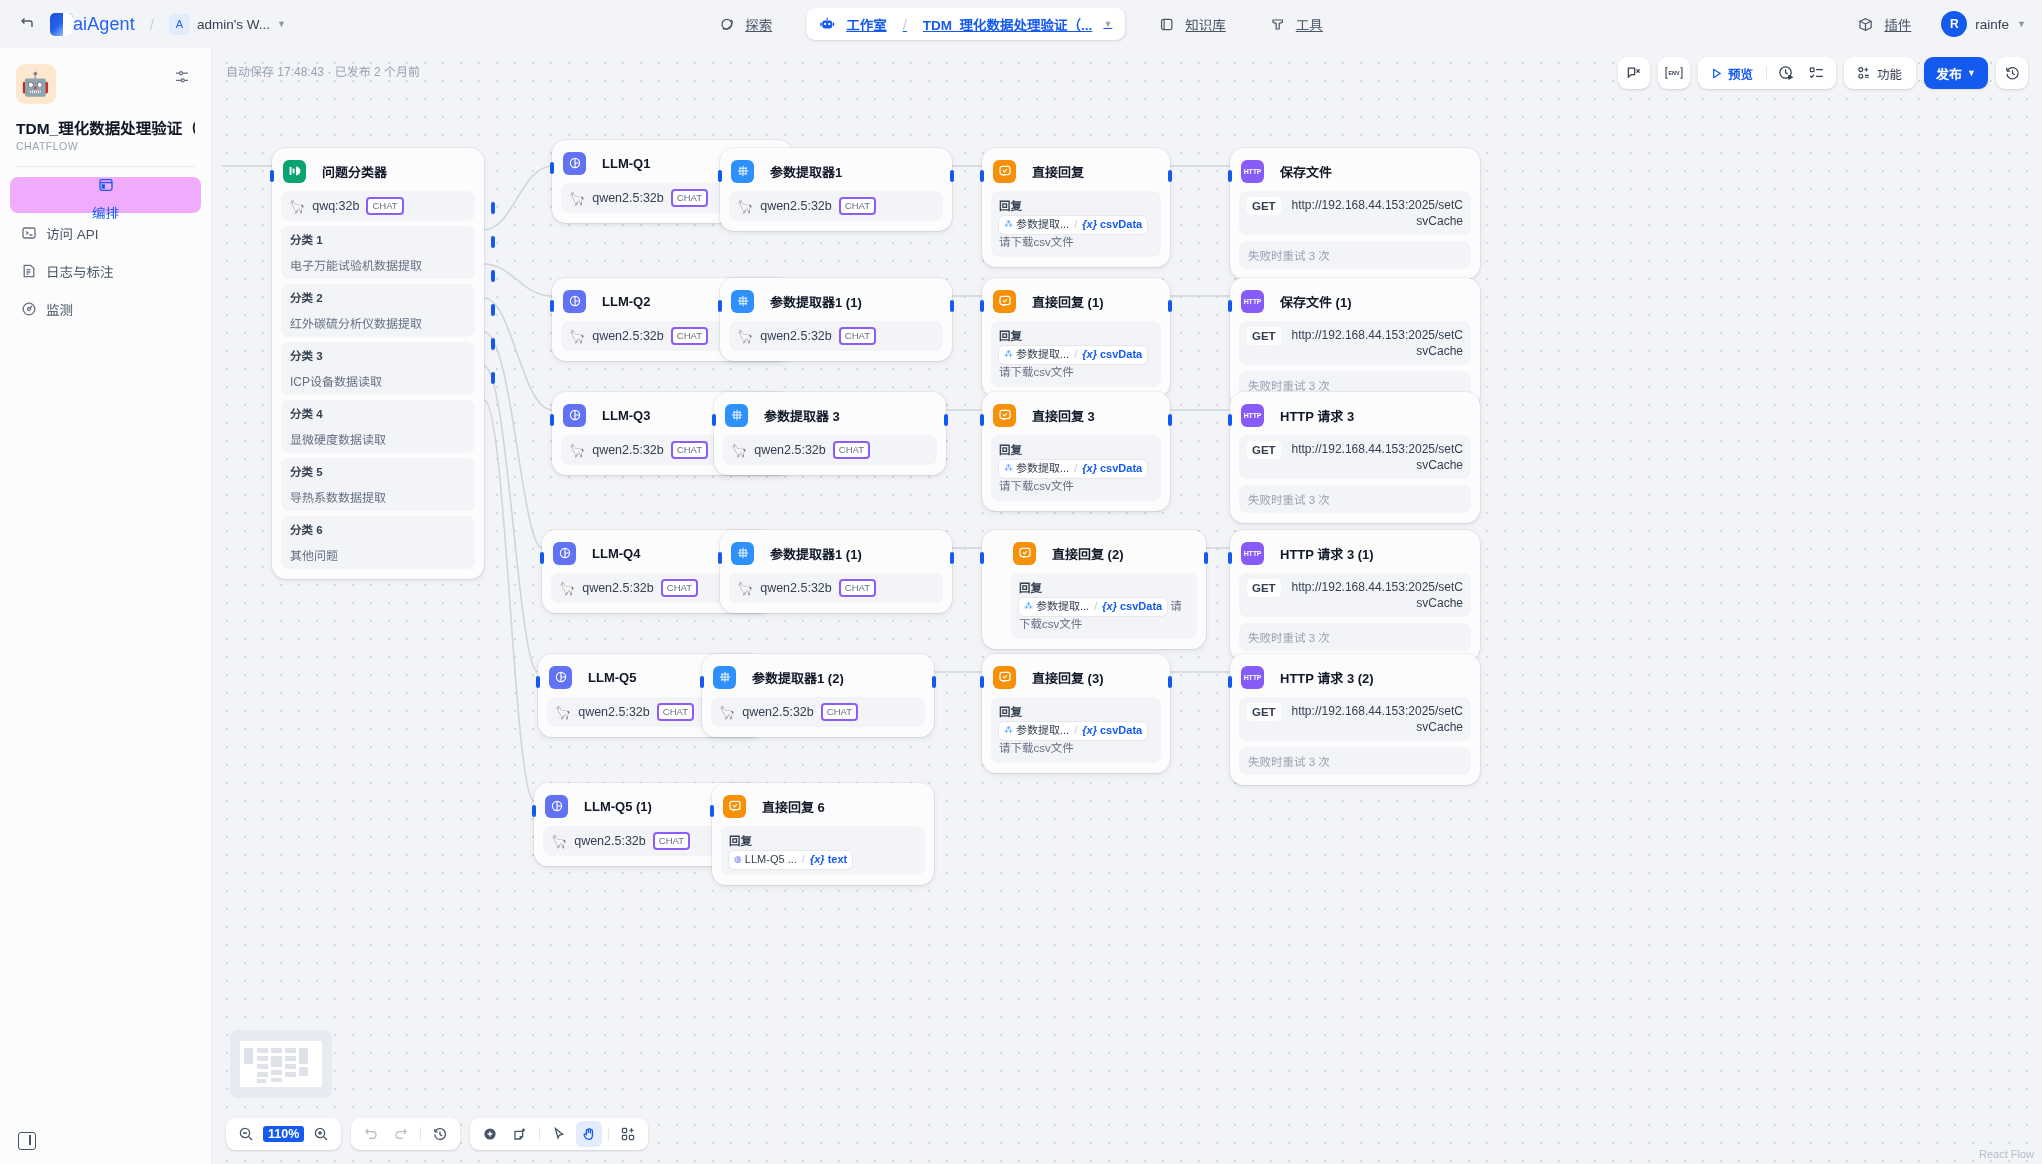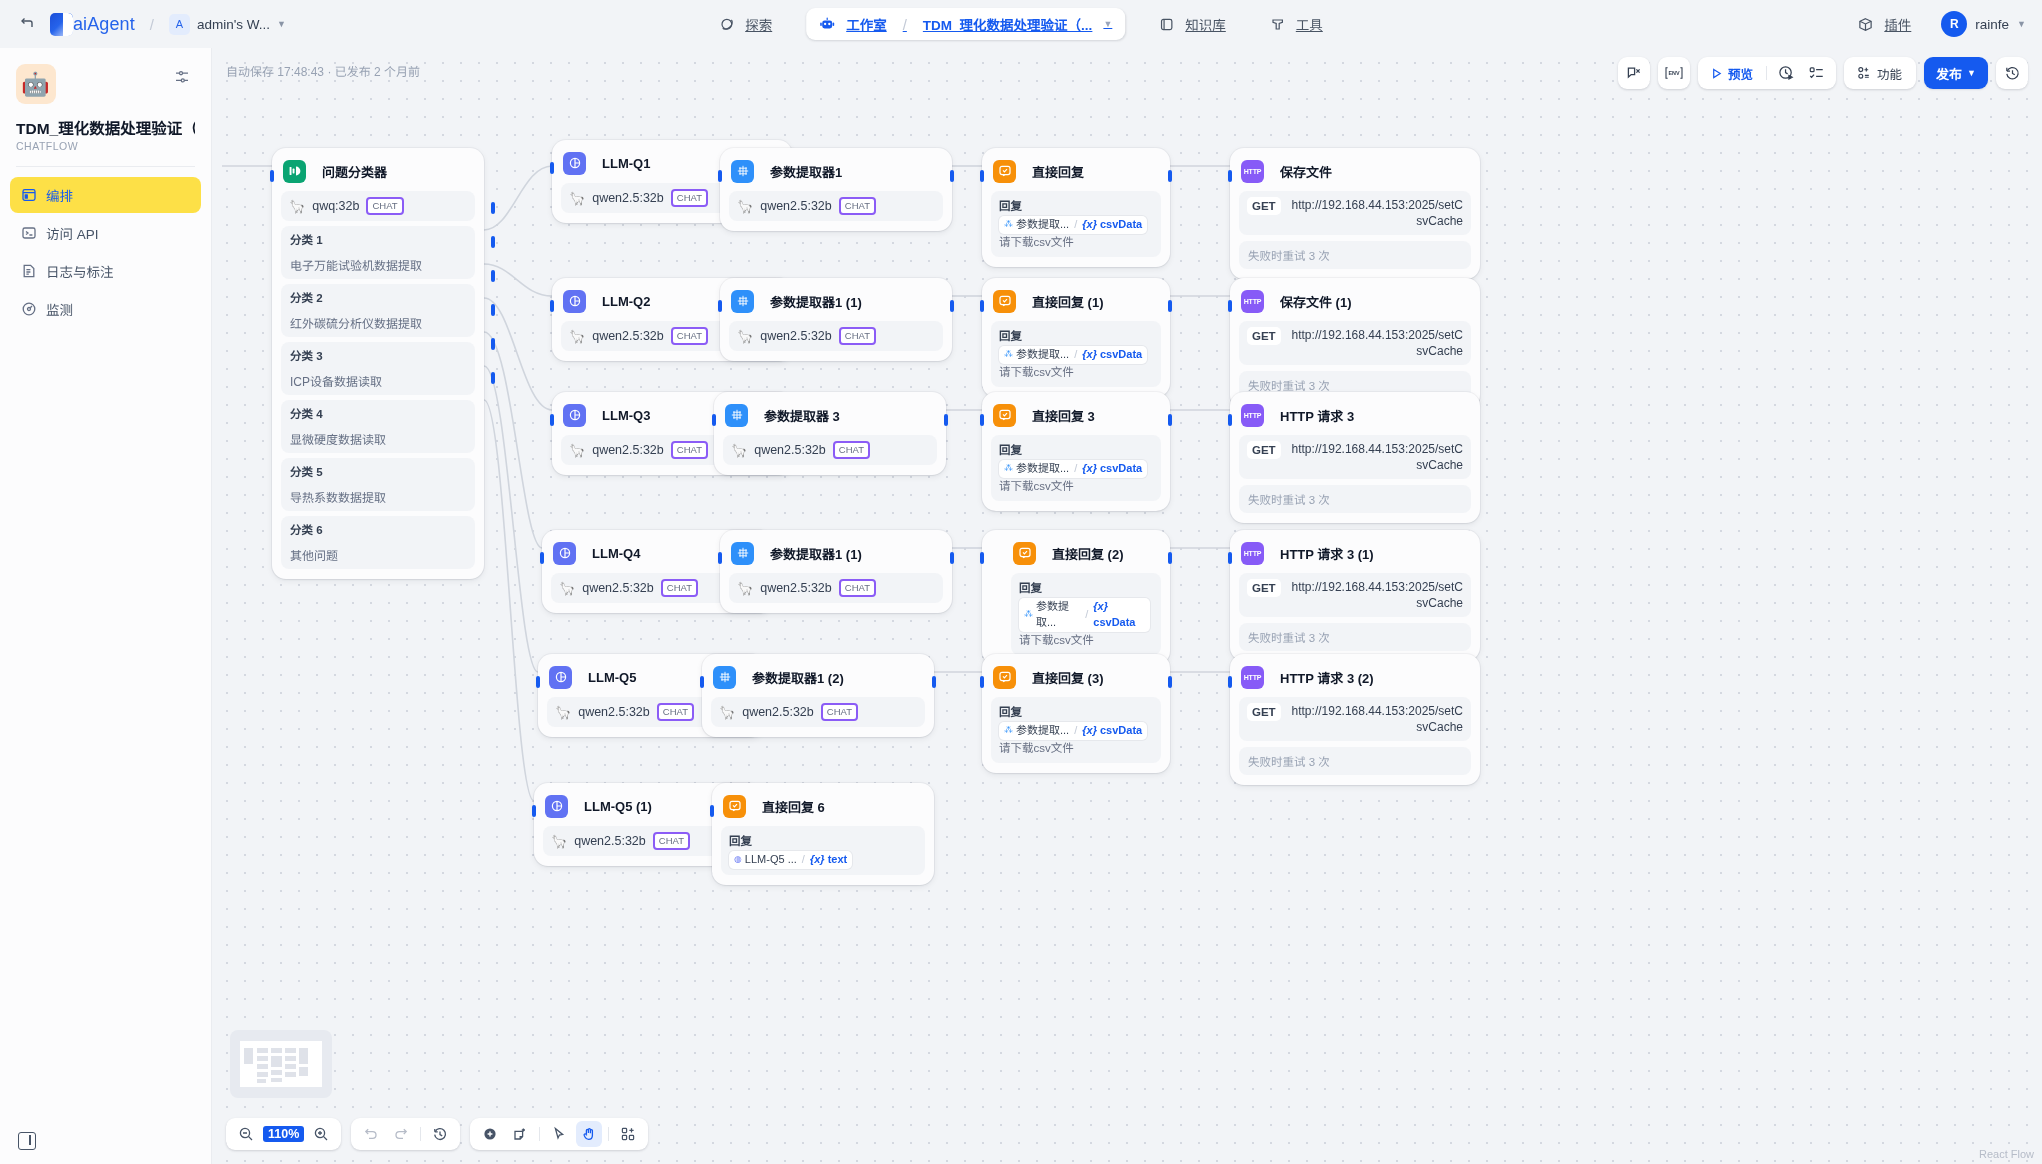--- a/index.html
+++ b/index.html
@@ -80,21 +80,21 @@
     margin-top: 12px; font-size: 15.5px; font-weight: 700; color: #101828;
     white-space: nowrap; overflow: hidden;
   }
   .app-kind { margin-top: 2px; font-size: 10.5px; color: #98a2b3; letter-spacing: .5px; }
   .divider { height: 1px; background: #eaecf0; margin: 14px 16px 0 16px; }
   .nav { padding: 10px 10px 0 10px; display: flex; flex-direction: column; gap: 2px; }
   .nav-item {
     display: flex; align-items: center; gap: 9px; height: 36px; padding: 0 10px;
     border-radius: 8px; font-size: 13.5px; color: #475467; cursor: pointer;
   }
-  .nav-item.active { background: #fde047; color: #155aef; font-weight: 500; }
+  .nav-item.active { background: #f0abfc; color: #155aef; font-weight: 500; flex-direction: column; }
   .nav-ico { width: 17px; height: 17px; display: flex; align-items: center; justify-content: center; }
   .panel-foot { margin-top: auto; padding: 0 0 14px 18px; }
 
   
   .canvas {
     position: absolute; top: 48px; left: 212px; width: 1830px; height: 1116px;
     background-color: #f2f4f7;
     background-image: radial-gradient(#d4d8e0 1px, transparent 1px);
     background-size: 18px 18px; background-position: 6px 6px;
     overflow: hidden;
@@ -793,21 +793,21 @@
               <span>参数提取...</span>
             </span>
           <span class="var-sl">/</span>
           <span class="var-x"><i>{x}</i> <span>csvData</span></span>
         </span><span>请下载csv文件</span>
       </div>
     </div>
     <div class="handle" style="right:-2px; top:22px;"></div>
   </div>
 
-  <div class="node" style="left:770px; top:482px; width:188px;padding-left:29px;">
+  <div class="node" style="left:770px; top:482px; width:224px;padding-left:29px;">
     <div class="handle" style="left:-2px; top:22px;"></div>
     <div class="node-head">
       <div class="node-ico ic-answer">
         <svg width="14" height="14" viewBox="0 0 14 14" fill="none" stroke="#fff" stroke-width="1.2">
           <rect x="2" y="2.4" width="10" height="8.2" rx="2"></rect>
             <path d="M5 11.6 7 10.6"></path>
             <path d="M5 6.4 6.4 7.8 9 5.2"></path>
         </svg>
       </div>
       <div class="node-title">直接回复 (2)</div>

